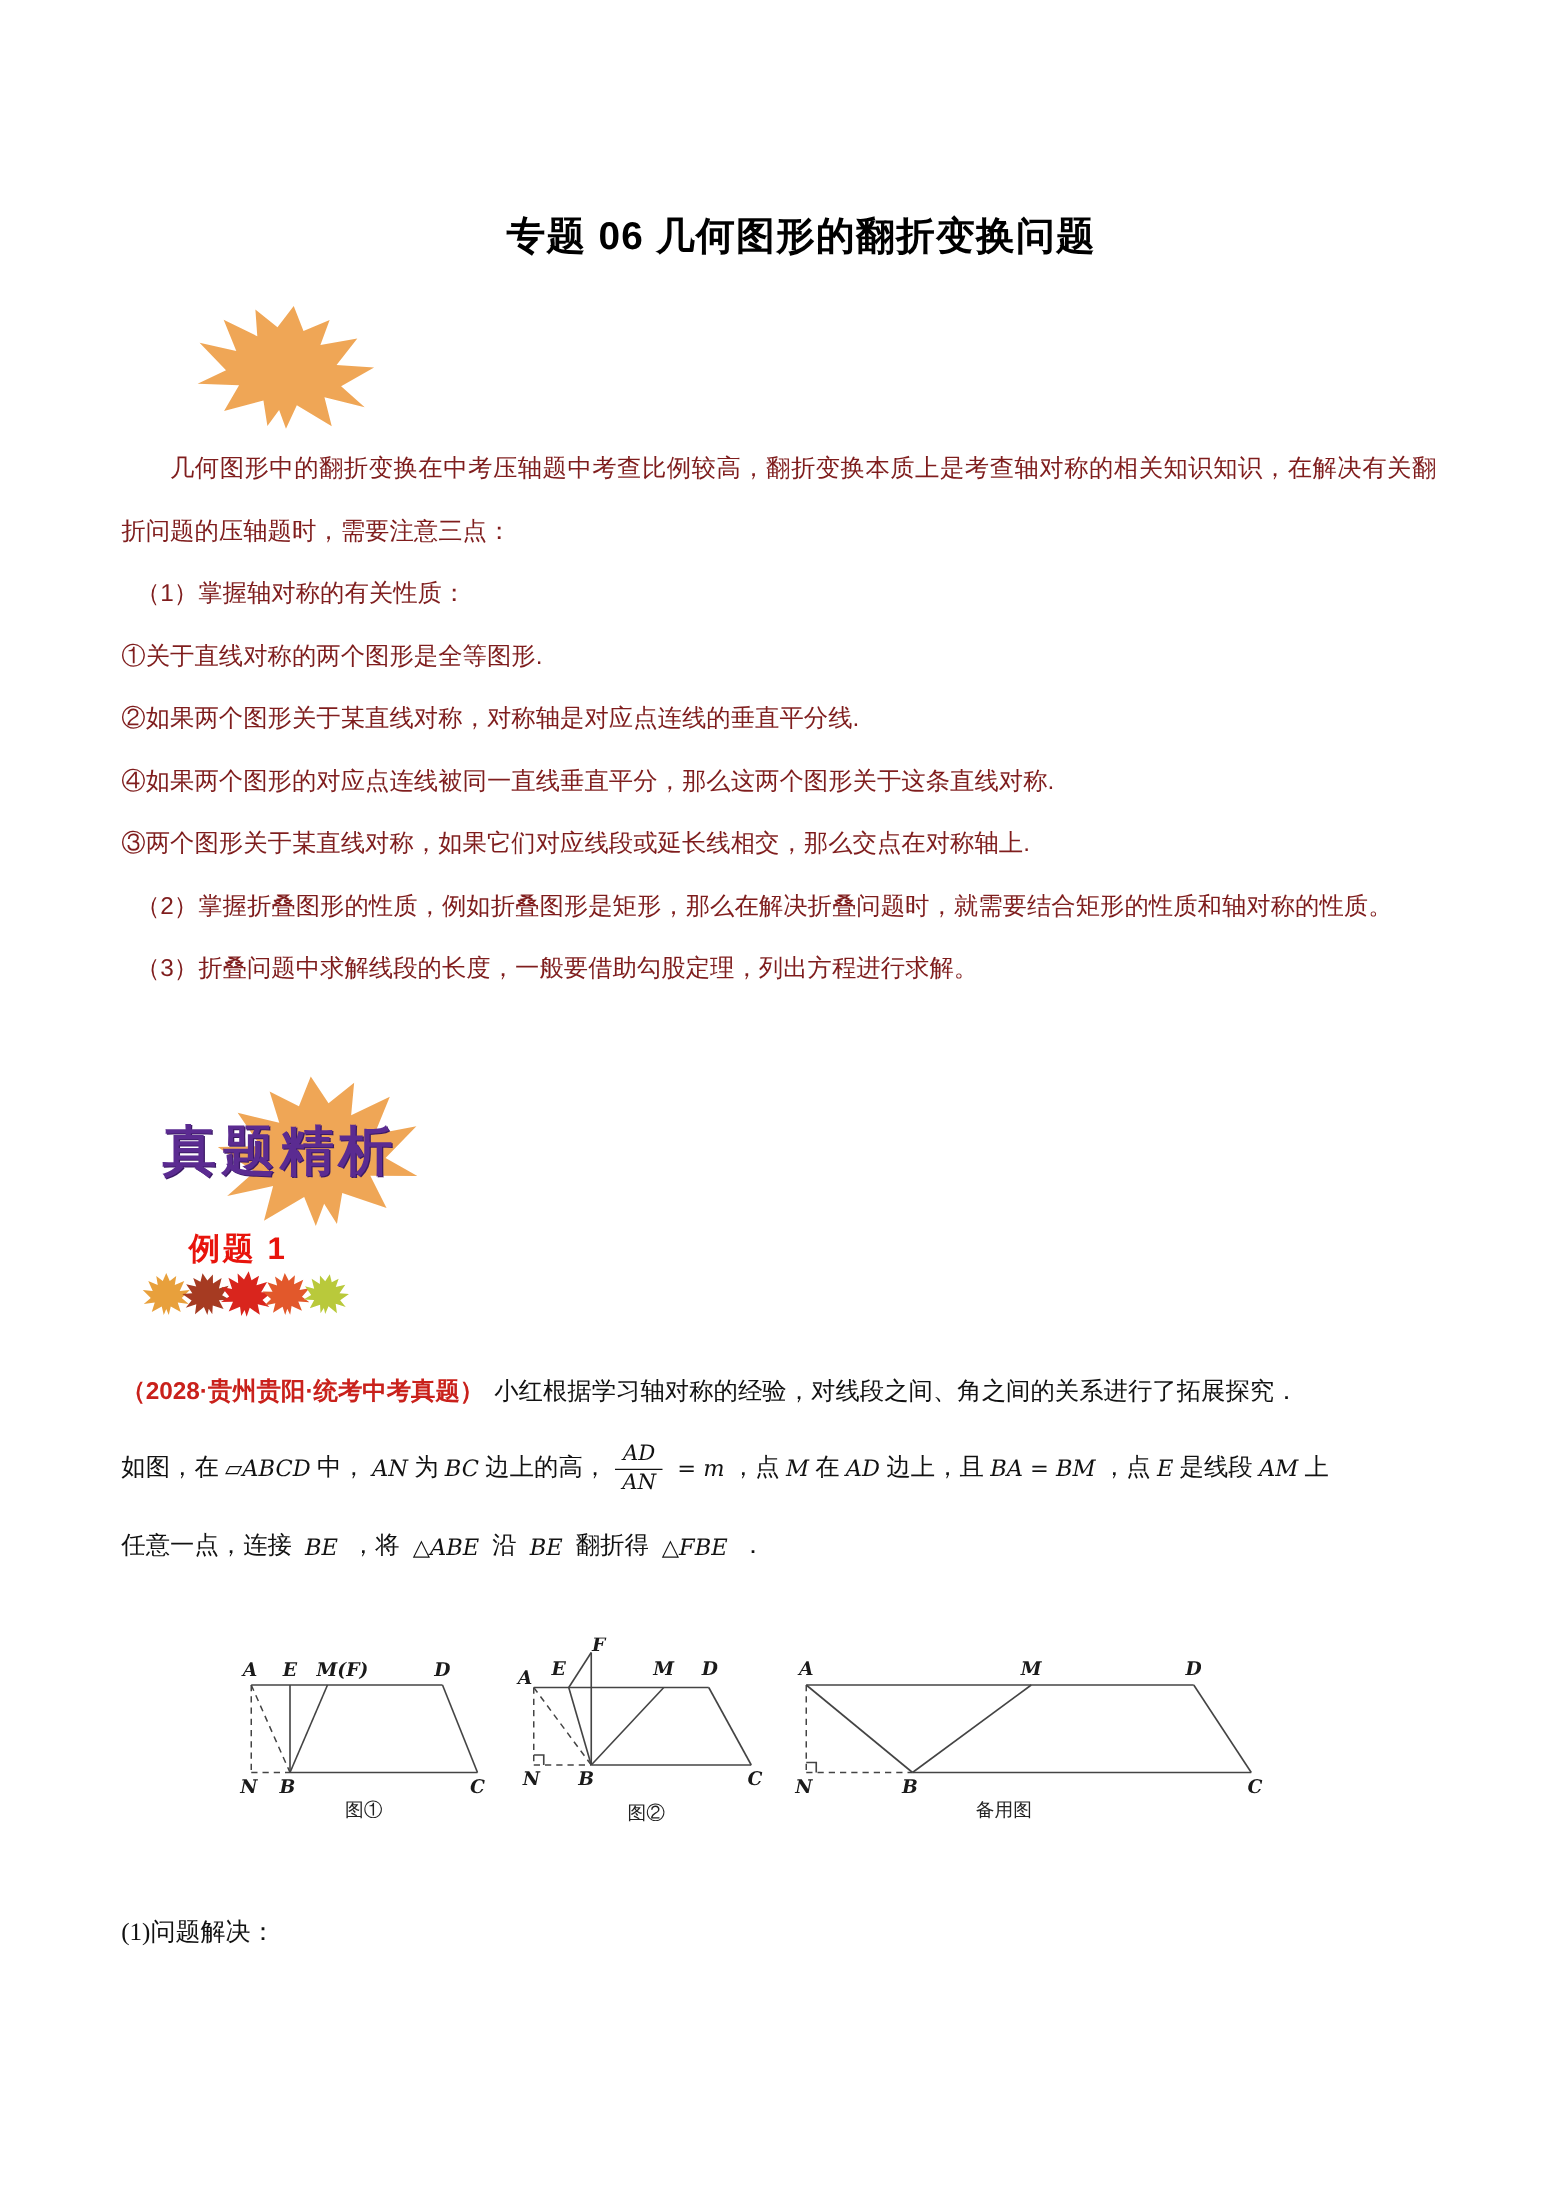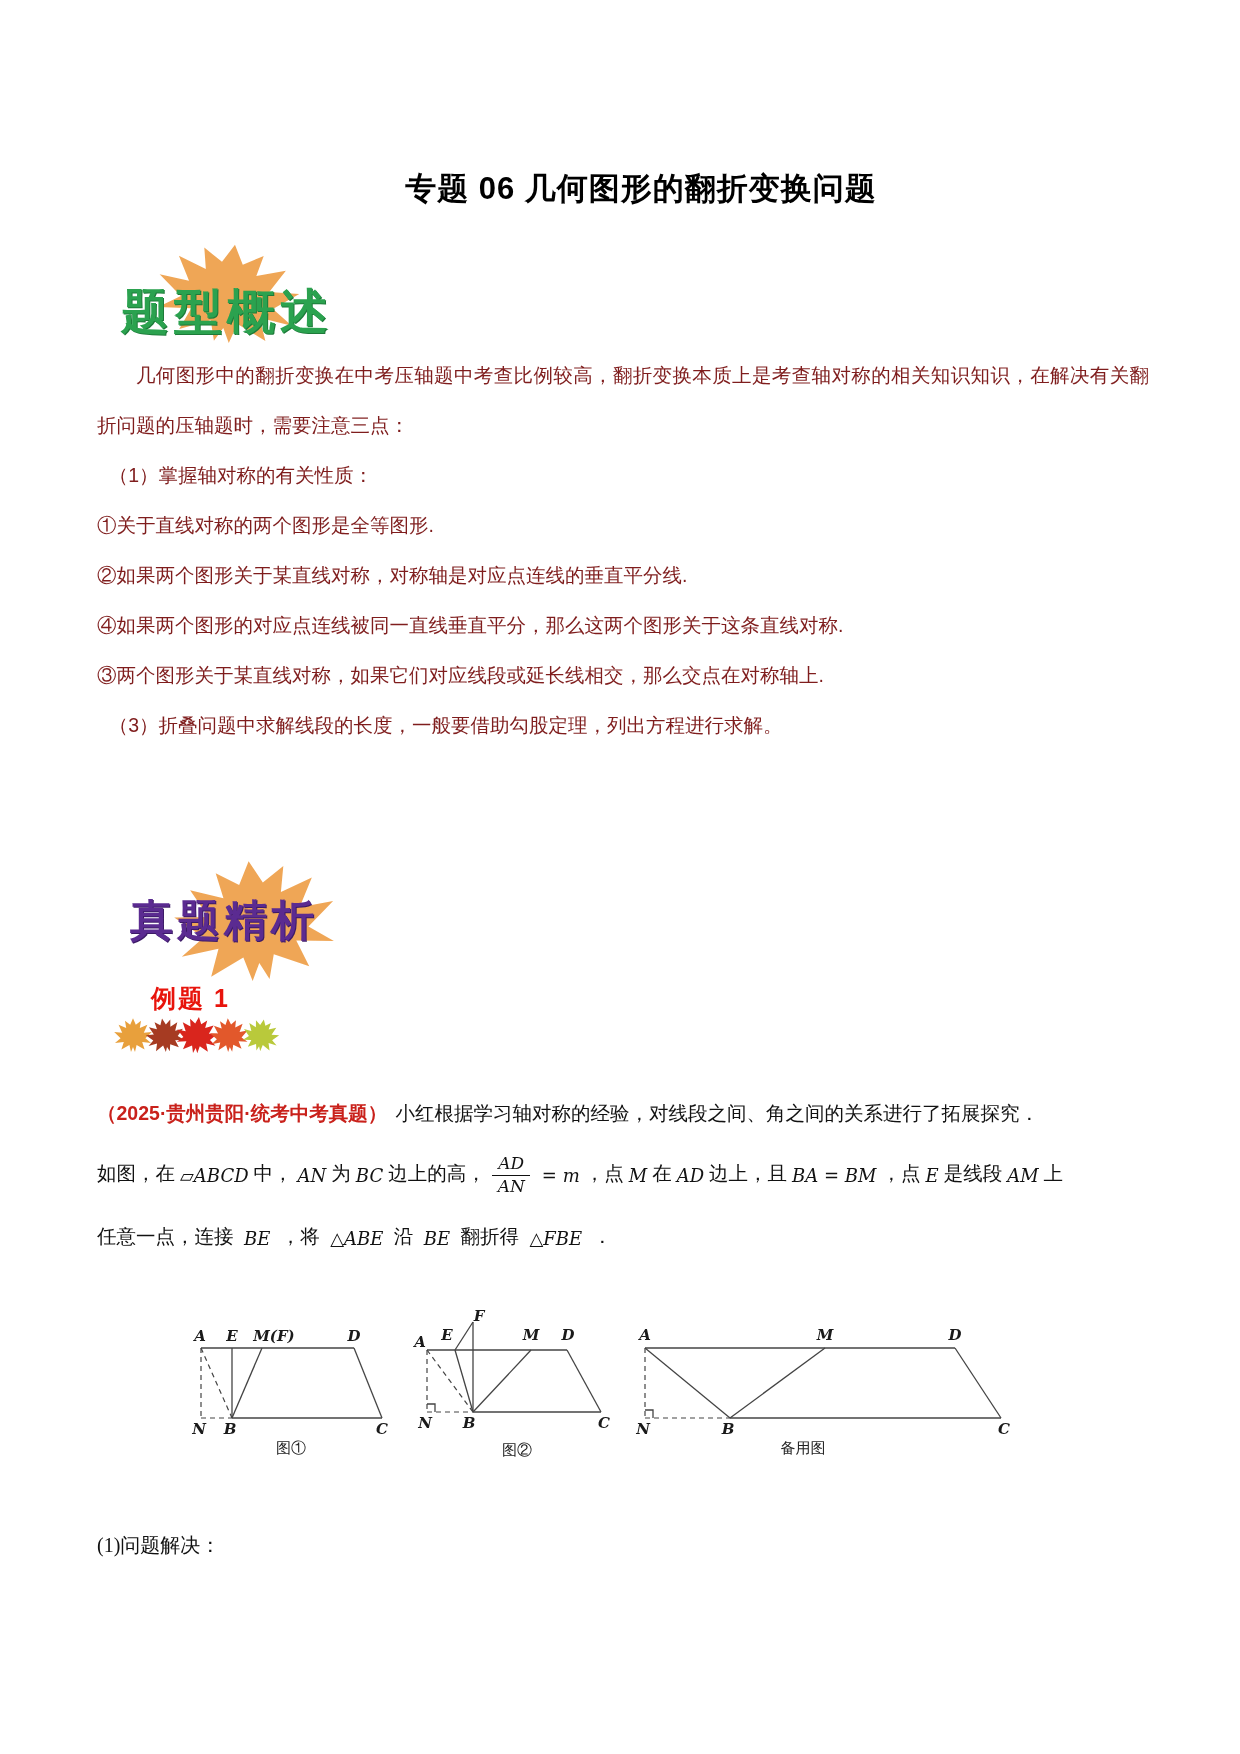--- a/index.html
+++ b/index.html
@@ -77,30 +77,30 @@
 </svg>
 
 <div class="page">
 
   <div class="doc-title">专题 06 几何图形的翻折变换问题</div>
 
   <div class="badge badge1">
     <svg class="badge-leaf" viewBox="0 0 100 90" preserveAspectRatio="none">
       <use href="#leafPath" fill="#EFA24E"></use>
     </svg>
-    <div class="badge-text">题型概述</div>
   </div>
 
   <div class="overview">
     <p class="ind2">几何图形中的翻折变换在中考压轴题中考查比例较高，翻折变换本质上是考查轴对称的相关知识知识，在解决有关翻折问题的压轴题时，需要注意三点：</p>
     <p class="ind1">（1）掌握轴对称的有关性质：</p>
     <p>①关于直线对称的两个图形是全等图形.</p>
     <p>②如果两个图形关于某直线对称，对称轴是对应点连线的垂直平分线.</p>
     <p>④如果两个图形的对应点连线被同一直线垂直平分，那么这两个图形关于这条直线对称.</p>
     <p>③两个图形关于某直线对称，如果它们对应线段或延长线相交，那么交点在对称轴上.</p>
+    <p class="ind1">（2）掌握折叠图形的性质，例如折叠图形是矩形，那么在解决折叠问题时，就需要结合矩形的性质和轴对称的性质。</p>
     <p class="ind1">（3）折叠问题中求解线段的长度，一般要借助勾股定理，列出方程进行求解。</p>
   </div>
 
   <div class="badge badge2">
     <svg class="badge-leaf" viewBox="0 0 100 90" preserveAspectRatio="none">
       <use href="#leafPath" fill="#EFA24E"></use>
     </svg>
     <div class="badge-text">真题精析</div>
   </div>
 
@@ -119,21 +119,21 @@
       <svg viewBox="0 0 100 90">
           <use href="#leafPath" fill="#E2582B"></use>
         </svg>
       <svg viewBox="0 0 100 90">
           <use href="#leafPath" fill="#B9C93B"></use>
         </svg>
     </div>
   </div>
 
   <div class="problem">
-    <p class="prob-p1"><span class="source">（2025·贵州贵阳·统考中考真题）</span><span>小红根据学习轴对称的经验，对线段之间、角之间的关系进行了拓展探究．</span></p>
+    <p class="prob-p1"><span class="source">（2028·贵州贵阳·统考中考真题）</span><span>小红根据学习轴对称的经验，对线段之间、角之间的关系进行了拓展探究．</span></p>
 
     <div class="prob-math">
       <span>如图，在</span>
       <span class="math">▱ABCD</span>
       <span>中，</span>
       <span class="math">AN</span>
       <span>为</span>
       <span class="math">BC</span>
       <span>边上的高，</span>
       <span class="frac math">

